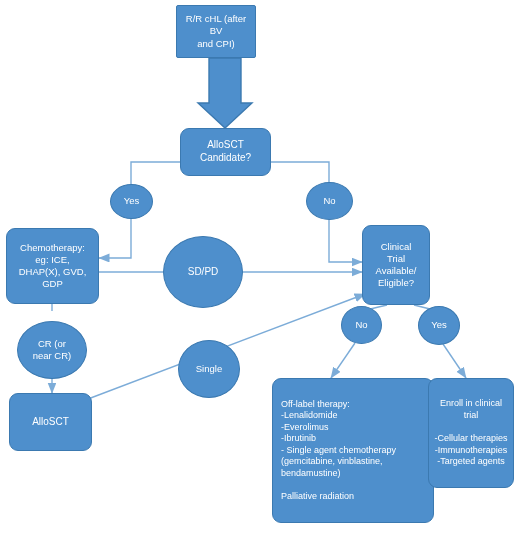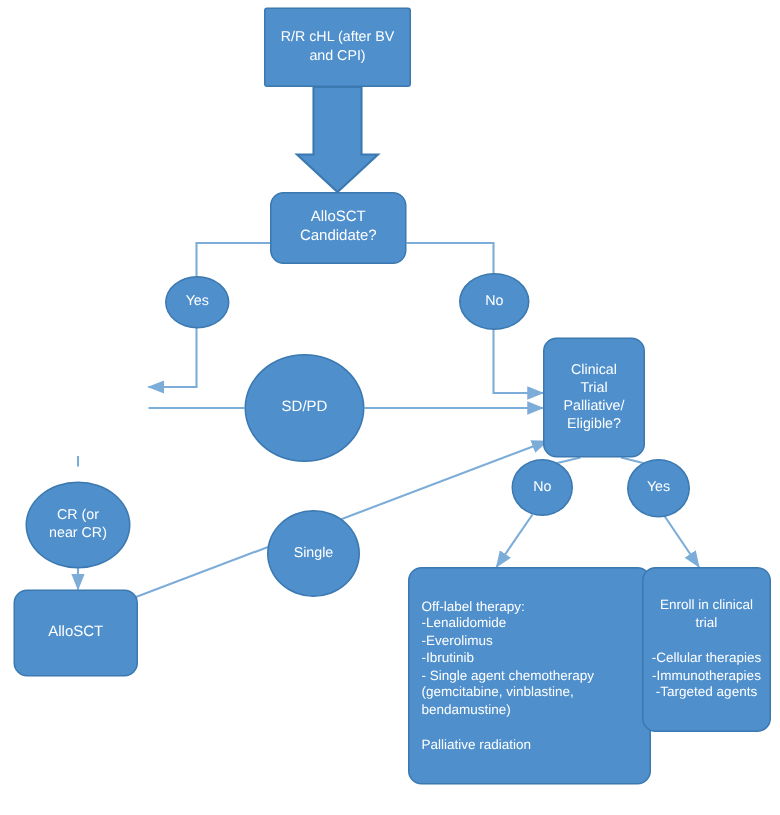--- a/index.html
+++ b/index.html
@@ -70,47 +70,53 @@
       <path d="M387,305 L366,310"></path>
 
       <path d="M414,305 L434,310"></path>
 
       <path d="M355,343 L331,378" marker-end="url(#ah)"></path>
 
       <path d="M443,344 L466,378" marker-end="url(#ah)"></path>
     </g>
   </svg>
 
-  <div class="node rect" style="left:176px;top:5px;width:98px;height:53px;font-size:9.5px;">
+  <div class="node rect" style="left:176px;top:5px;width:80px;height:53px;font-size:9.5px;">
     <span>R/R cHL (after BV
 and CPI)</span>
   </div>
 
   <div class="node round" style="left:180px;top:128px;width:91px;height:48px;font-size:10px;">
     <span>AlloSCT
 Candidate?</span>
   </div>
 
   <div class="node circle" style="left:110px;top:184px;width:43px;height:35px;font-size:9.5px;">
     <span>Yes</span>
   </div>
 
   <div class="node circle" style="left:306px;top:182px;width:47px;height:38px;font-size:9.5px;">
     <span>No</span>
   </div>
 
+  <div class="node round" style="left:6px;top:228px;width:93px;height:76px;font-size:9.5px;">
+    <span>Chemotherapy:
+eg: ICE,
+DHAP(X), GVD,
+GDP</span>
+  </div>
 
   <div class="node circle" style="left:163px;top:236px;width:80px;height:72px;font-size:10px;">
     <span>SD/PD</span>
   </div>
 
   <div class="node round" style="left:362px;top:225px;width:68px;height:80px;font-size:9.5px;">
     <span>Clinical
 Trial
-Palliative/
+Available/
 Eligible?</span>
   </div>
 
   <div class="node circle" style="left:17px;top:321px;width:70px;height:58px;font-size:9.5px;">
     <span>CR (or
 near CR)</span>
   </div>
 
   <div class="node circle" style="left:341px;top:306px;width:41px;height:38px;font-size:9.5px;">
     <span>No</span>

